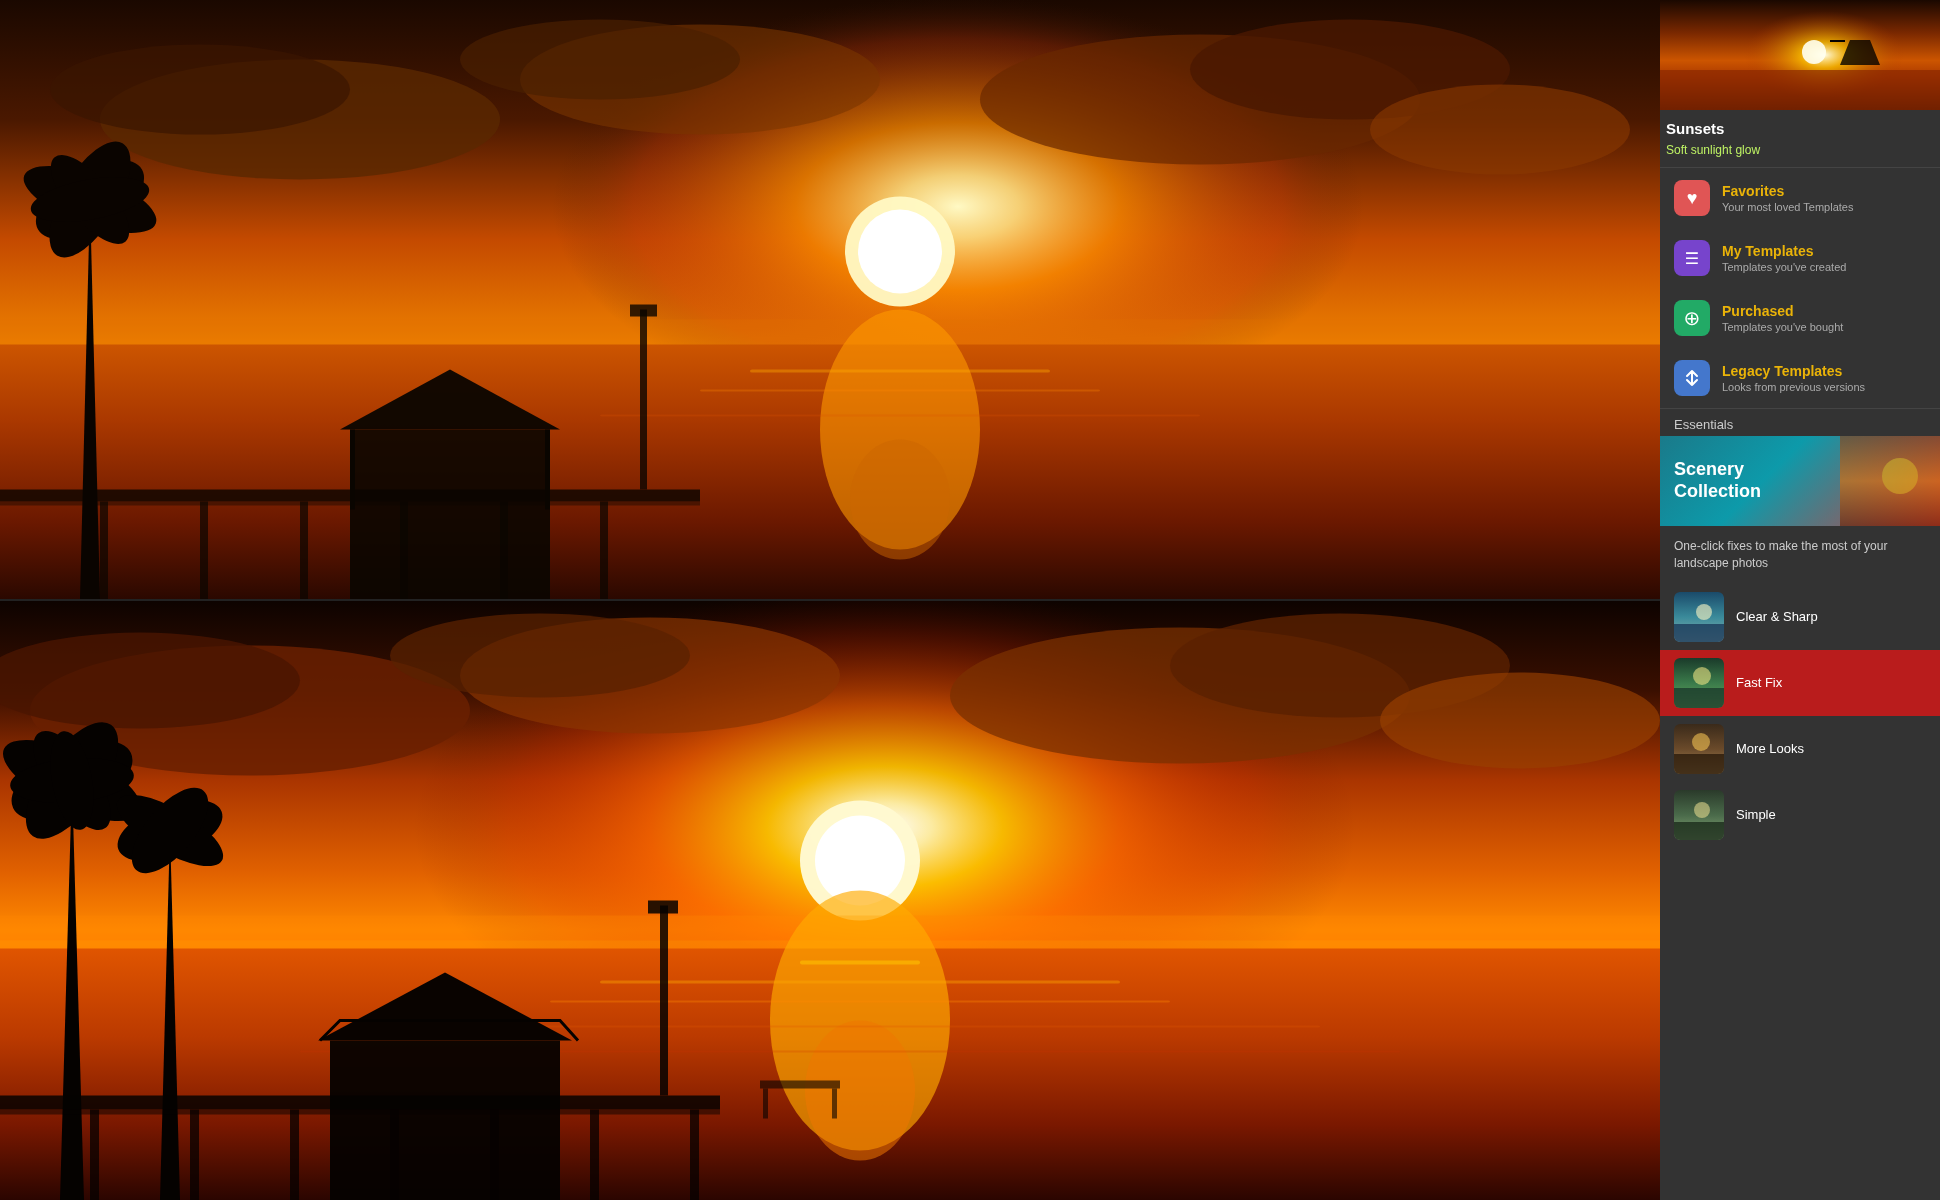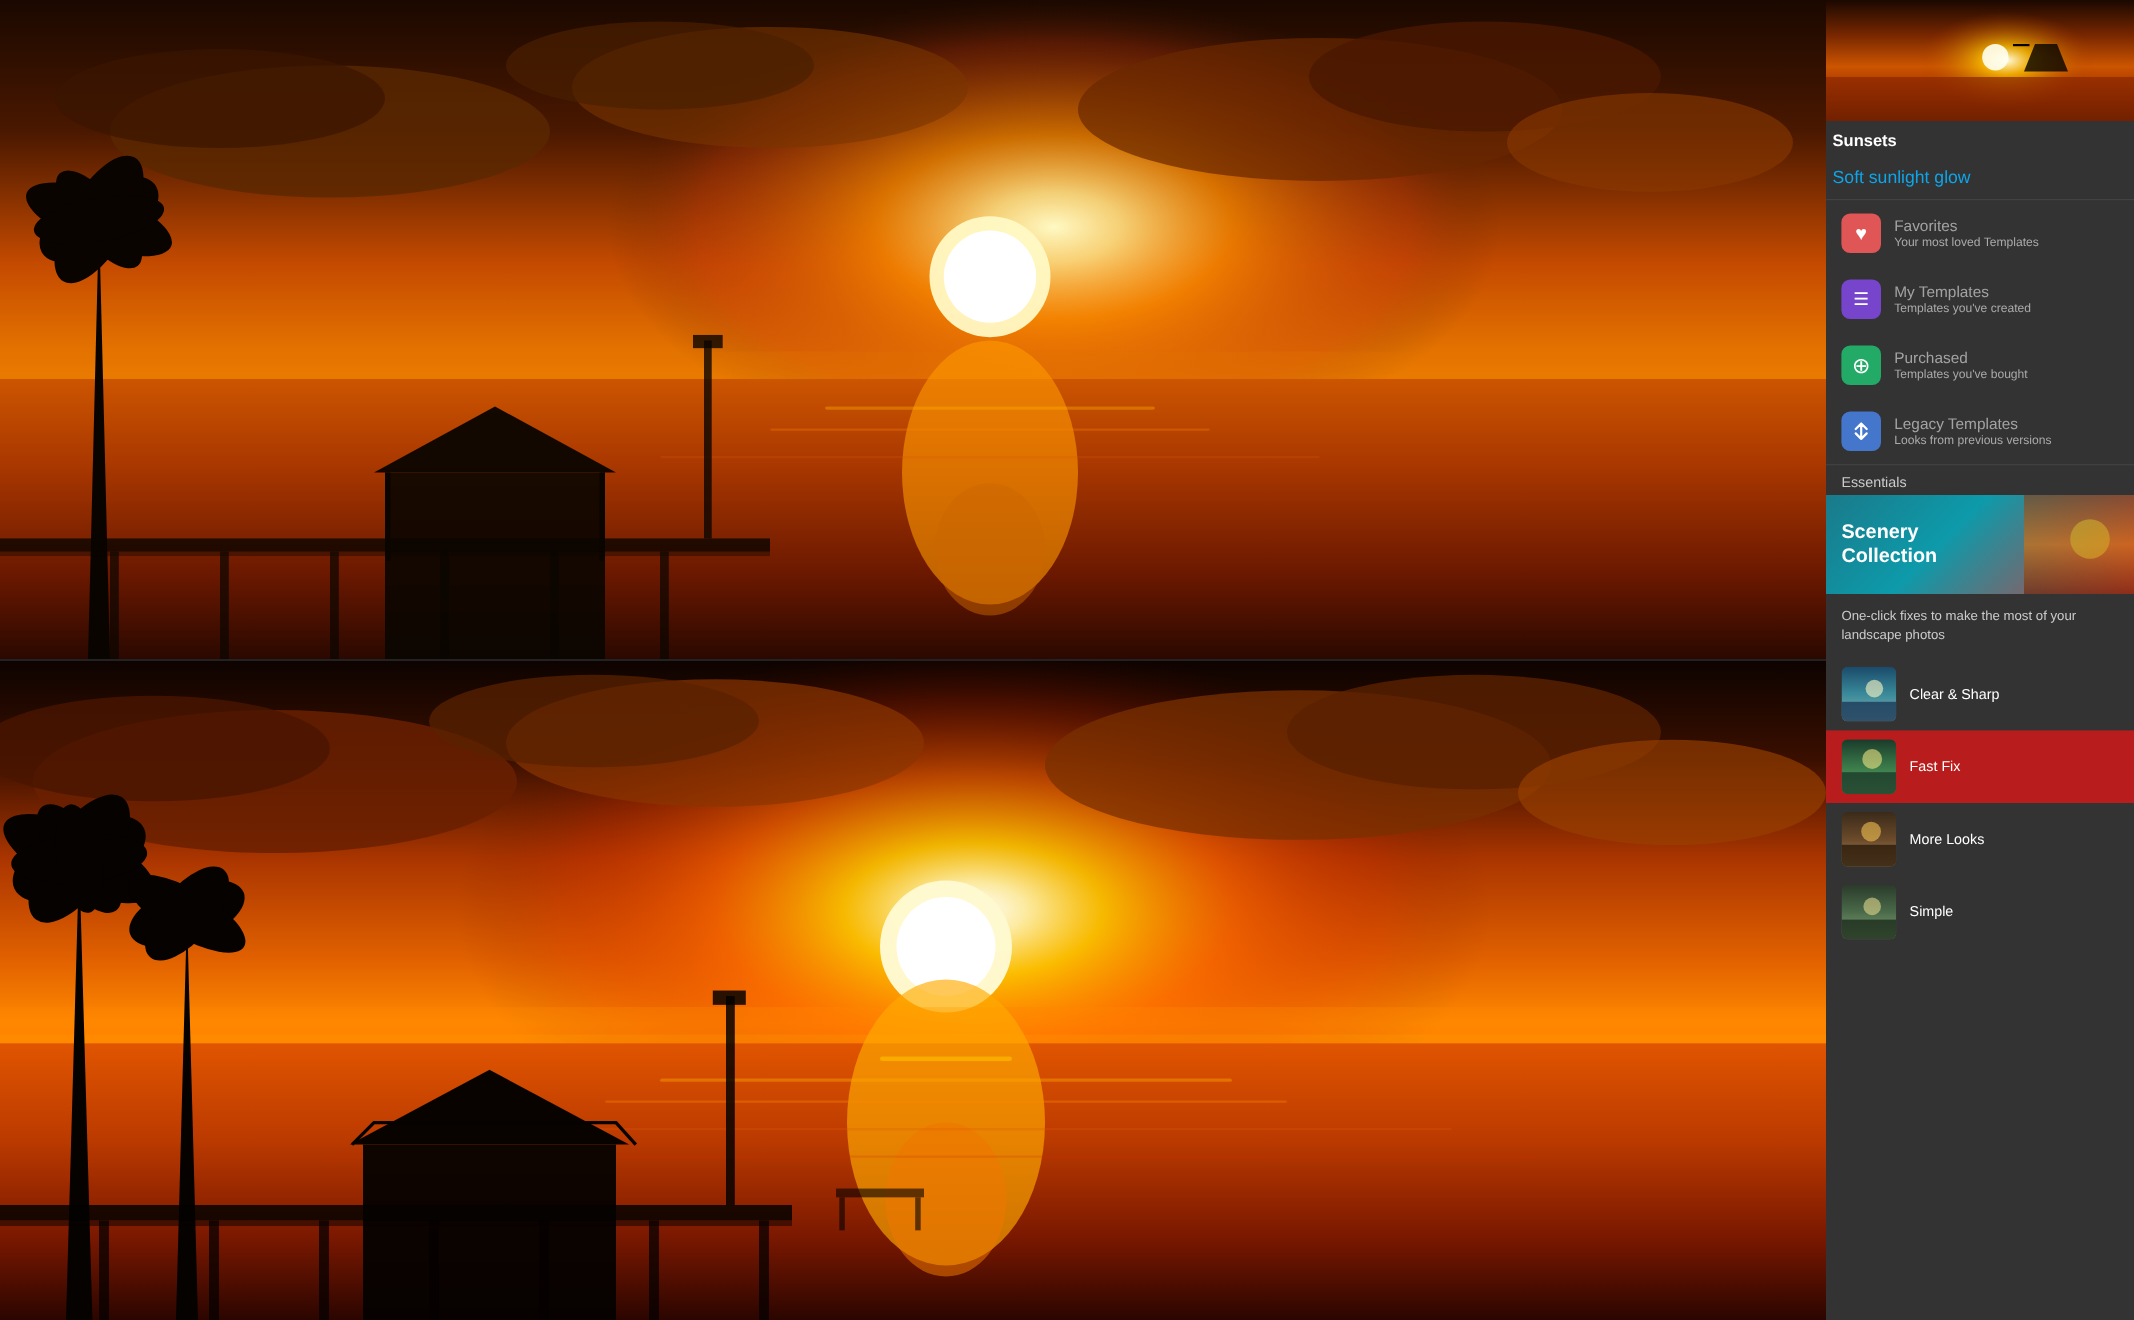--- a/index.html
+++ b/index.html
@@ -86,23 +86,23 @@
       background: #333;
     }
 
     .sidebar-title {
       color: #ffffff;
       font-size: 15px;
       font-weight: 600;
     }
 
     .sidebar-subtitle {
-      color: #0ea5e9;
-      font-size: 16px;
-      margin-top: 16px;
+      color: #bef264;
+      font-size: 12px;
+      margin-top: 6px;
     }
 
     
     .category-item {
       display: flex;
       align-items: center;
       padding: 12px 14px;
       cursor: pointer;
       transition: background 0.15s;
     }
@@ -118,23 +118,23 @@
       margin-right: 12px;
       font-size: 18px;
     }
 
     .category-icon.favorites { background: #e05555; }
     .category-icon.my-templates { background: #7744cc; }
     .category-icon.purchased { background: #22aa66; }
     .category-icon.legacy { background: #4477cc; }
 
     .category-text .cat-title {
-      color: #a3a3a3;
+      color: #eab308;
       font-size: 14px;
-      font-weight: 400;
+      font-weight: 700;
     }
 
     .category-text .cat-sub {
       color: #aaa;
       font-size: 11px;
       margin-top: 2px;
     }
 
     .essentials-label {
       padding: 8px 14px 4px;

